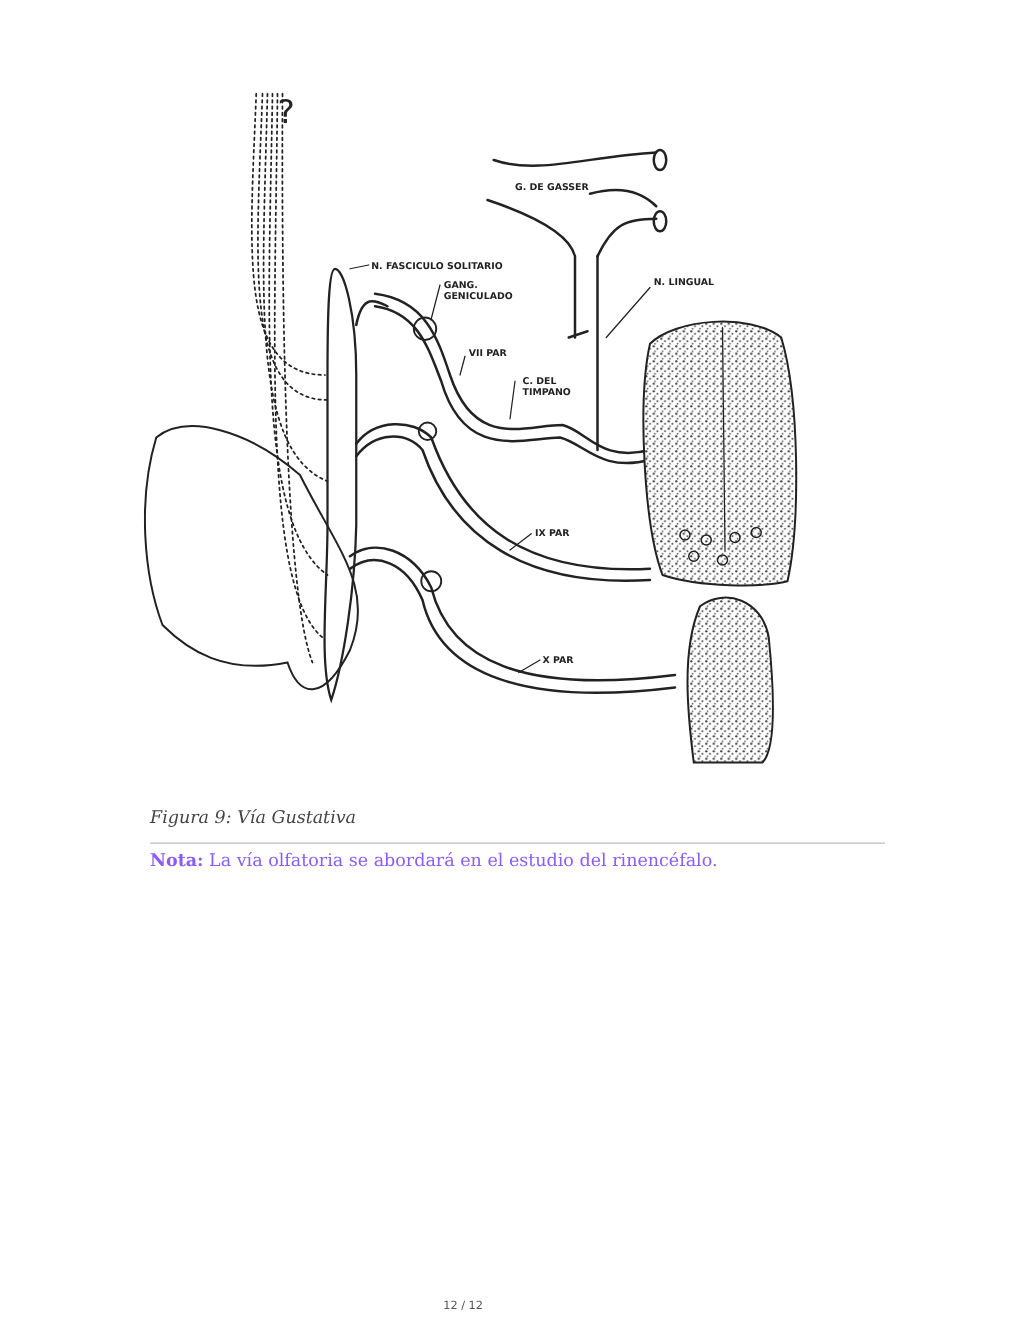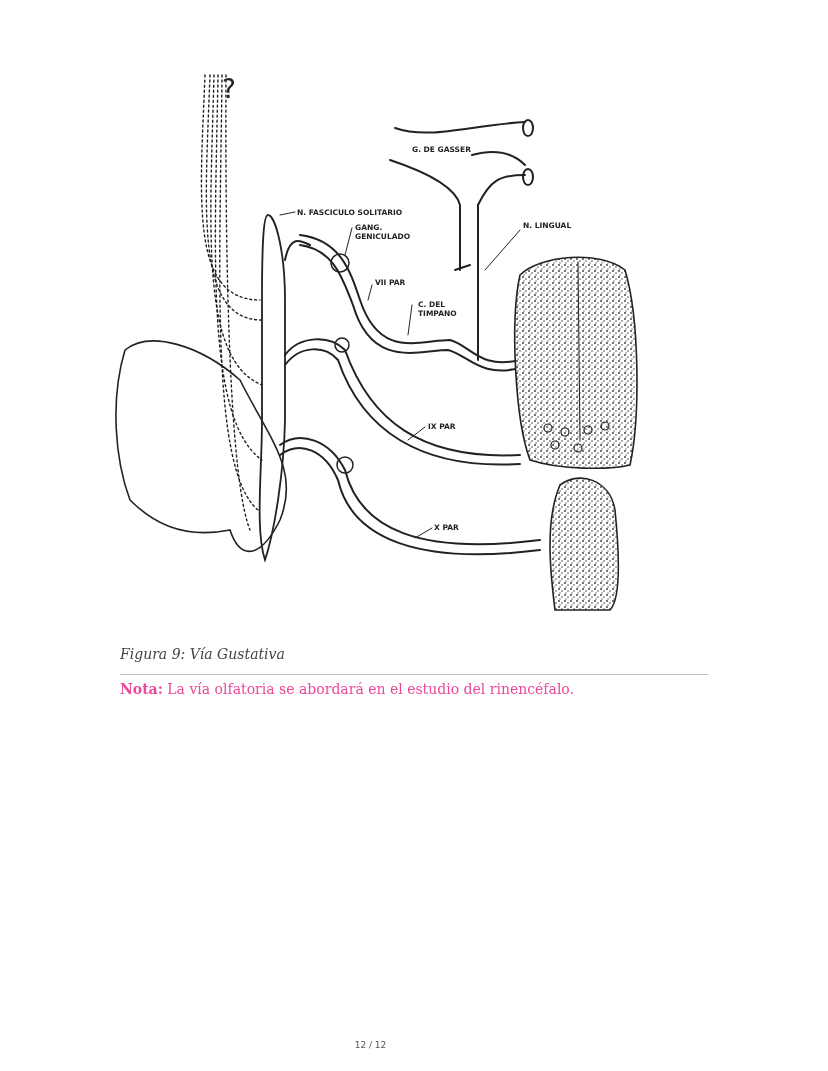--- a/index.html
+++ b/index.html
@@ -1,21 +1,21 @@
 <!DOCTYPE html>
 <html><head>
 <meta charset="utf-8">
 <style>
   html, body { margin: 0; padding: 0; background: #ffffff; }
   body { width: 828px; height: 1071px; position: relative; overflow: hidden; font-family: "DejaVu Serif", serif; color: #222; }
   .figure { position: absolute; left: 115px; top: 60px; width: 540px; height: 560px; }
   .figure svg { width: 100%; height: 100%; }
   .caption { position: absolute; left: 120px; top: 646px; font-size: 14px; font-style: italic; color: #444; }
   .rule { position: absolute; left: 120px; top: 674px; width: 588px; height: 0; border-top: 1.5px solid #bdbdbd; }
-  .note { position: absolute; left: 120px; top: 681px; font-size: 14px; color: #ec4899; }
+  .note { position: absolute; left: 120px; top: 681px; font-size: 14px; color: #8b5cf6; }
   .note b { font-weight: bold; }
   .pagenum { position: absolute; left: 0; width: 741px; top: 1040px; text-align: center; font-family: "DejaVu Sans", sans-serif; font-size: 9px; color: #555; }
   .lbl { font-family: "DejaVu Sans", sans-serif; font-size: 7.5px; font-weight: bold; fill: #222; }
 </style>
 </head>
 <body>
 
 <div class="figure">
   <svg viewBox="115 60 540 560" xmlns="http://www.w3.org/2000/svg">
     <defs>

